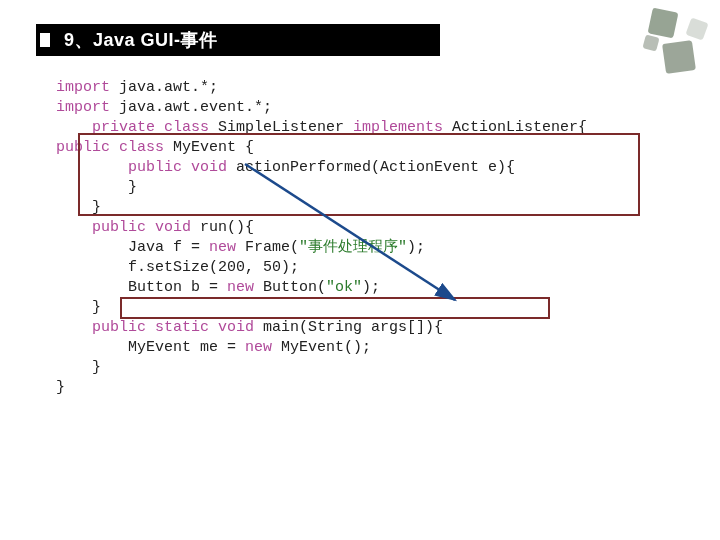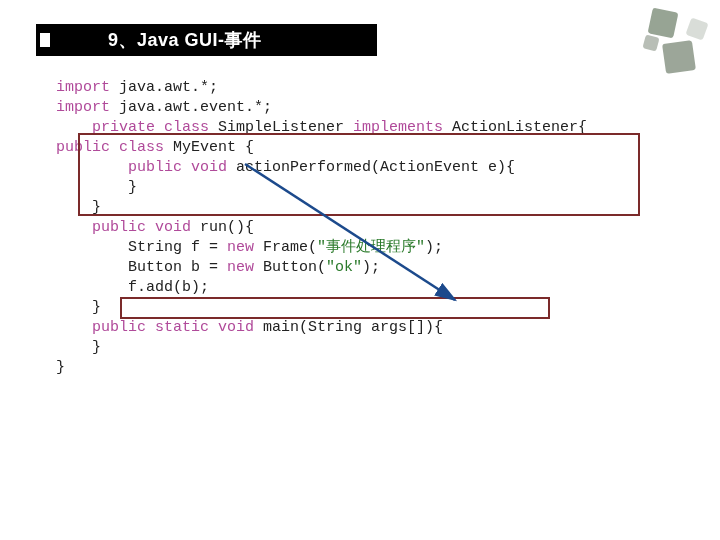--- a/index.html
+++ b/index.html
@@ -8,26 +8,25 @@
     height: 540px;
     background: #fff;
     font-family: "Segoe UI", Arial, sans-serif;
     position: relative;
     overflow: hidden;
   }
   .title-bar {
     position: absolute;
     top: 24px;
     left: 36px;
-    width: 341px;
+    width: 404px;
     height: 32px;
     background: #000;
     display: flex;
     align-items: center;
-    gap: 44px;
   }
   .title-inset {
     background: #fff;
     width: 10px;
     height: 14px;
     margin-left: 4px;
   }
   .title-text {
     color: #fff;
     font-size: 18px;
@@ -106,25 +105,26 @@
 
 <div class="code-area">
   <div class="ln"><span class="kw">import</span><span> java.awt.*;</span></div>
   <div class="ln"><span class="kw">import</span><span> java.awt.event.*;</span></div>
   <div class="ln">    <span class="kw">private class</span><span> SimpleListener </span><span class="kw">implements</span><span> ActionListener{</span></div>
   <div class="ln"><span class="kw">public class</span><span> MyEvent {</span></div>
   <div class="ln">        <span class="kw">public void</span><span> actionPerformed(ActionEvent e){</span></div>
   <div class="ln">        }</div>
   <div class="ln">    }</div>
   <div class="ln">    <span class="kw">public void</span><span> run(){</span></div>
-  <div class="ln"><span>        String f = </span><span class="kw">new</span><span> Frame(</span><span class="str">"事件处理程序"</span><span>);</span></div>
+  <div class="ln"><span>        Java f = </span><span class="kw">new</span><span> Frame(</span><span class="str">"事件处理程序"</span><span>);</span></div>
+  <div class="ln">        f.setSize(200, 50);</div>
   <div class="ln"><span>        Button b = </span><span class="kw">new</span><span> Button(</span><span class="str">"ok"</span><span>);</span></div>
-  <div class="ln">        f.add(b);</div>
   <div class="ln">    }</div>
   <div class="ln">    <span class="kw">public static void</span><span> main(String args[]){</span></div>
+  <div class="ln"><span>        MyEvent me = </span><span class="kw">new</span><span> MyEvent();</span></div>
   <div class="ln">    }</div>
   <div class="ln">}</div>
 </div>
 
 <div class="box1"></div>
 <div class="box2"></div>
 
 <svg class="arrow-svg" width="720" height="540">
   <defs>
     <marker id="ah" markerWidth="10" markerHeight="10" refX="8" refY="3" orient="auto">

